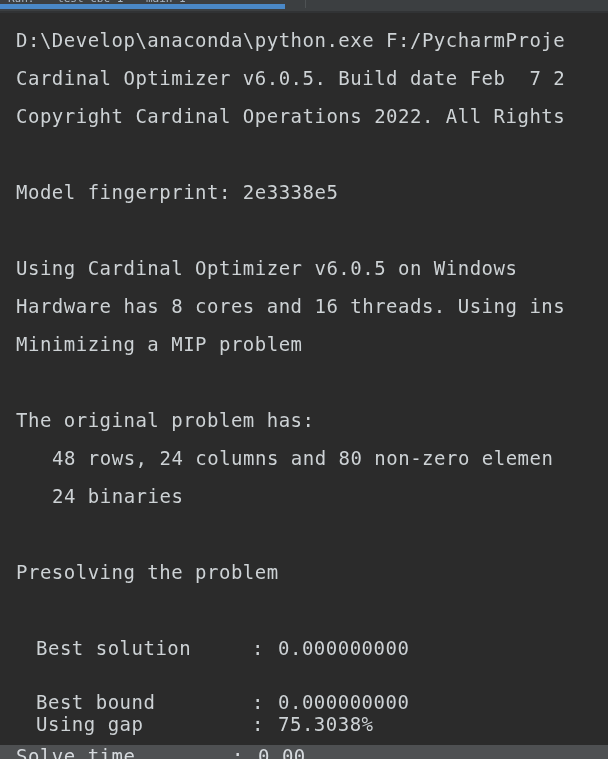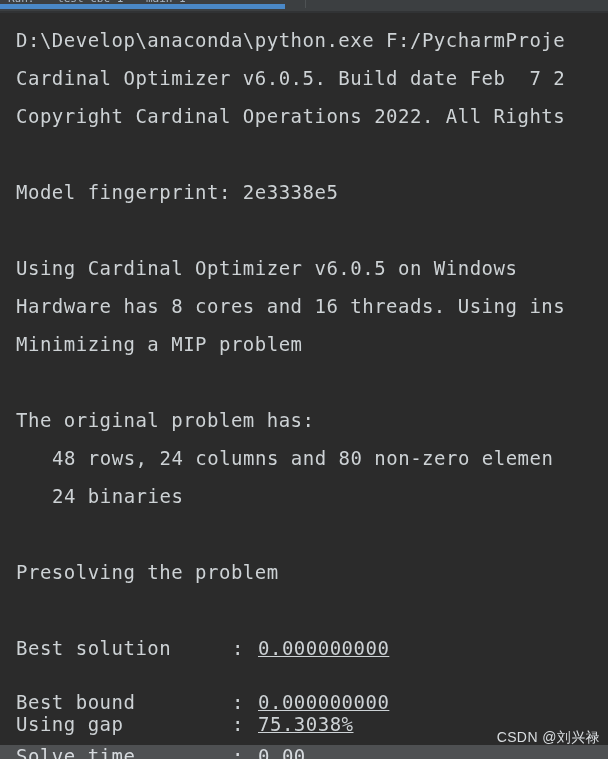--- a/index.html
+++ b/index.html
@@ -95,23 +95,24 @@
     height: 38px;
     line-height: 38px;
     font-size: 19px;
     letter-spacing: 0.5px;
     color: #cdd2d5;
     white-space: pre;
   }
   .kv .k {
     display: inline-block;
     width: 216px;
+    margin-left: 20px;
   }
   .kv .sep { display: inline-block; width: 26px; }
-  .kv .v  { display: inline-block; text-decoration: underline; }
+  .kv .v  { display: inline-block; }
 
   
   .selection-band {
     position: absolute;
     left: 0;
     top: 732px;
     width: 608px;
     height: 27px;
     background: #4e5052;
   }
@@ -167,14 +168,13 @@
         <div class="kv" style="top: 616px;"><span class="k">Best solution</span><span class="sep">:</span><span class="v">0.000000000</span></div>
         <div class="kv" style="top: 670px;"><span class="k">Best bound</span><span class="sep">:</span><span class="v">0.000000000</span></div>
         <div class="kv" style="top: 692px;"><span class="k">Using gap</span><span class="sep">:</span><span class="v">75.3038%</span></div>
       </div>
 
     <div class="selection-band">
       <div class="line" id="selected-line"><span style="display:inline-block;width:216px">Solve time</span><span style="display:inline-block;width:26px">:</span><span>0.00</span></div>
     </div>
   </div>
 
-  <div class="watermark">CSDN @刘兴禄</div>
 </div>
 
 </body></html>

